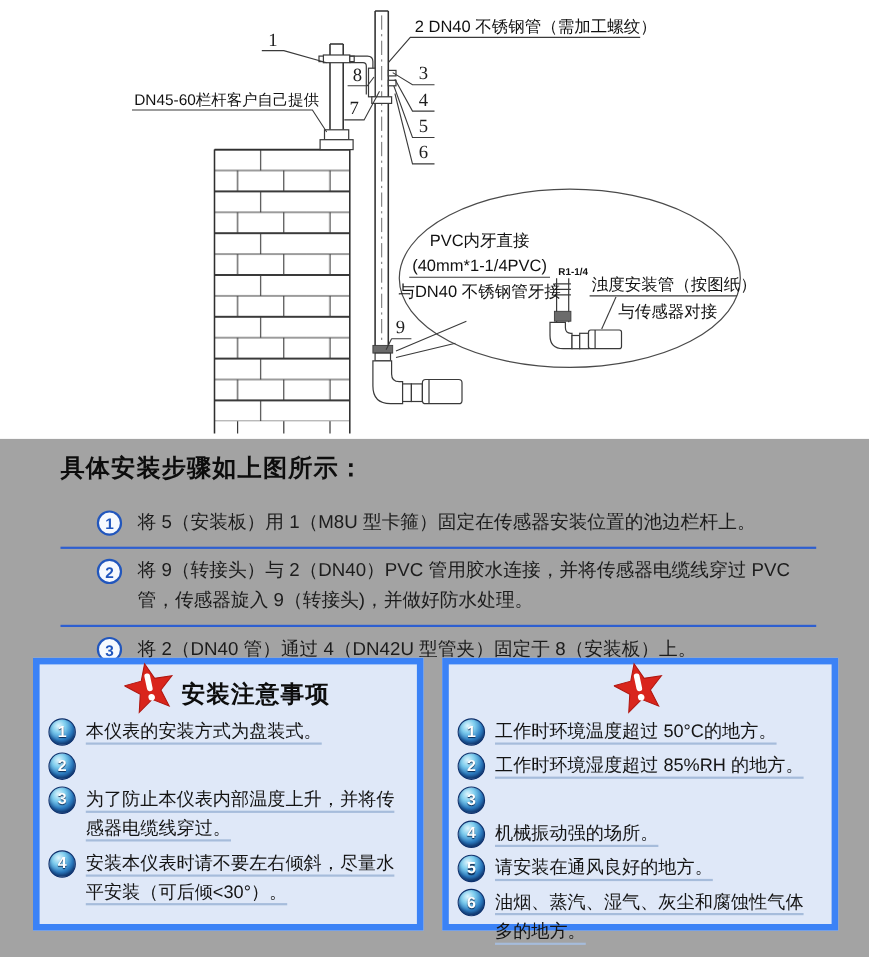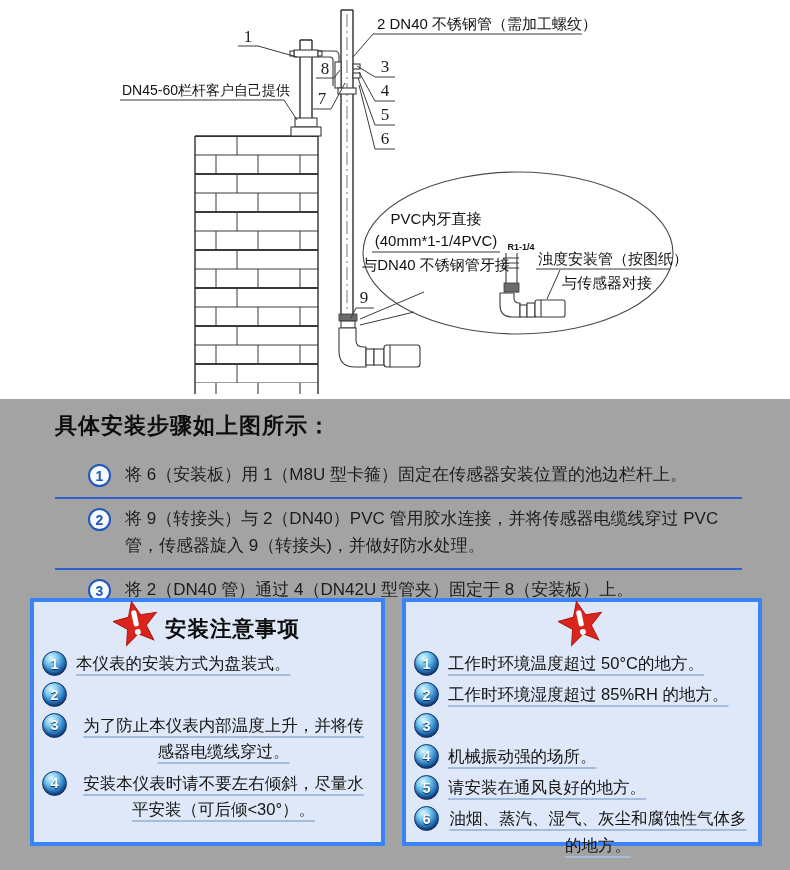--- a/index.html
+++ b/index.html
@@ -28,33 +28,33 @@
   .steps h2{margin:0 0 14px 0;font-size:22px;color:#0d0d0d;letter-spacing:1px;}
   .step{display:flex;align-items:flex-start;gap:14px;padding:7px 0 9px 33px;}
   .step.sep{border-bottom:2px solid #2e5fd0;}
   .stepnum{flex:0 0 23px;width:23px;height:23px;margin-top:2px;border:2px solid #2156bd;border-radius:50%;
     color:#2156bd;background:#f6f9fe;font:bold 14px "Liberation Sans",sans-serif;
     display:flex;align-items:center;justify-content:center;box-sizing:border-box;}
   .steptext{font-size:17px;line-height:1.55;color:#1c1c1c;}
 
   
   .notices{display:flex;gap:17px;padding:2px 28px 0 30px;}
-  .notice-box{background:#dfe8f8;border:4px solid #3b82f6;box-sizing:border-box;height:248px;padding:4px 10px 0 8px;}
+  .notice-box{background:#dfe8f8;border:6px solid #3b82f6;box-sizing:border-box;height:248px;padding:4px 10px 0 8px;}
   .notice-box.left{width:357px;}
   .notice-box.right{width:362px;}
   .notice-title{display:flex;align-items:center;justify-content:center;gap:6px;height:44px;}
   .notice-title h3{margin:0;font-size:21.5px;color:#0d0d0d;letter-spacing:1px;}
   .star{width:46px;height:48px;margin-top:-10px;flex:0 0 46px;}
   .n-item{display:flex;align-items:flex-start;gap:9px;margin-bottom:4.5px;}
   .orb{flex:0 0 25px;width:25px;height:25px;margin-top:1px;border-radius:50%;border:1px solid #0d2f6b;box-sizing:border-box;
     background:radial-gradient(circle at 36% 26%,#dff5fd 0%,#7ecdee 28%,#2b7cc2 58%,#0a2a66 100%);
     color:#fff;font:bold 14.5px "Liberation Sans",sans-serif;display:flex;align-items:center;justify-content:center;
     text-shadow:0 1px 1px #05244f;box-shadow:inset 0 -2px 3px rgba(2,10,50,.45);}
   .n-text{font-size:16.5px;line-height:1.62;color:#141414;text-decoration:underline;
-    text-decoration-color:#a6bcdb;text-decoration-thickness:1.5px;text-underline-offset:5px;text-align:center;}
+    text-decoration-color:#a6bcdb;text-decoration-thickness:1.5px;text-underline-offset:5px;}
 </style>
 </head>
 <body>
 
 <div class="page">
 
   <section class="diagram">
     <svg width="790" height="399" viewBox="0 0 790 399">
       <defs>
         <pattern id="brick" patternUnits="userSpaceOnUse" x="195" y="136" width="84" height="38">
@@ -173,21 +173,21 @@
     </svg>
   </section>
 
   <div class="lower">
 
     <section class="steps">
       <h2>具体安装步骤如上图所示：</h2>
 
       <div class="step sep">
         <span class="stepnum">1</span>
-        <span class="steptext">将 6（安装板）用 1（M8U 型卡箍）固定在传感器安装位置的池边栏杆上。</span>
+        <span class="steptext">将 5（安装板）用 1（M8U 型卡箍）固定在传感器安装位置的池边栏杆上。</span>
       </div>
       <div class="step sep">
         <span class="stepnum">2</span>
         <span class="steptext">将 9（转接头）与 2（DN40）PVC 管用胶水连接，并将传感器电缆线穿过 PVC 管，传感器旋入 9（转接头)，并做好防水处理。</span>
       </div>
       <div class="step">
         <span class="stepnum">3</span>
         <span class="steptext">将 2（DN40 管）通过 4（DN42U 型管夹）固定于 8（安装板）上。</span>
       </div>
     </section>

